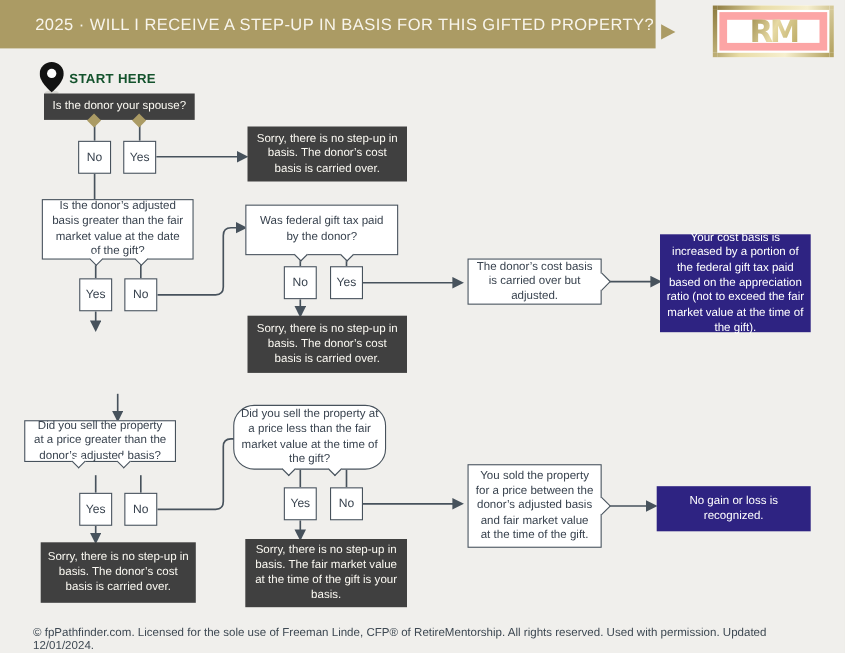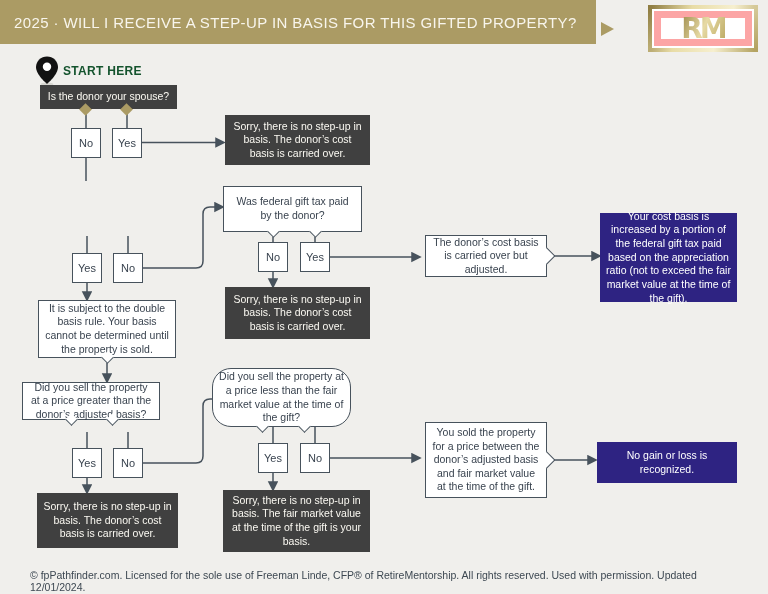--- a/index.html
+++ b/index.html
@@ -3,21 +3,21 @@
 <meta charset="utf-8">
 <style>
   * { margin:0; padding:0; box-sizing:border-box; }
   html,body { width:768px; height:594px; }
   body { font-family:"Liberation Sans", sans-serif; background:#e8e7e3; }
   .page { position:relative; width:768px; height:594px; background:#f0efec; overflow:hidden; }
 
   
   .title-band { position:absolute; left:0; top:7; width:596px; height:44px; background:#AB9B64;
     display:flex; align-items:center; }
-  .title-band h1 { font-size:15px; font-weight:400; letter-spacing:.4px; color:#f8f5ec; padding-left:14px; white-space:nowrap; }
+  .title-band h1 { font-size:15px; font-weight:400; letter-spacing:.4px; color:#f8f5ec; padding-left:32px; white-space:nowrap; }
   .band-arrow { position:absolute; left:601px; top:22px; width:0; height:0;
     border-top:7px solid transparent; border-bottom:7px solid transparent; border-left:13px solid #AB9B64; }
   .logo { position:absolute; left:648px; top:5px; width:110px; height:47px; background:#fff;
     border:4px solid; border-image:linear-gradient(115deg,#8f7d42,#e8dca6,#f6efcf,#b3a260) 1;
     display:flex; align-items:center; justify-content:center; }
   .logo-inner { position:absolute; inset:2px; border:7px solid #fca5a5; display:flex; align-items:center; justify-content:center; }
   .logo-rm { font-family:"DejaVu Sans", sans-serif; font-weight:800; font-size:28px; letter-spacing:-3px;
     background:linear-gradient(115deg,#9a8848,#e7daa4,#baa861); -webkit-background-clip:text; background-clip:text; color:transparent; }
 
   
@@ -132,20 +132,25 @@
     <span>Is the donor your spouse?</span>
     <div class="tab g" style="left:41px"></div>
     <div class="tab g" style="left:82px"></div>
   </div>
   <div class="yn q1-no">No</div>
   <div class="yn q1-yes">Yes</div>
   <div class="box gold res1">
     <span>Sorry, there is no step-up in basis. The donor’s cost basis is carried over.</span>
   </div>
 
+  <div class="box whitebox q2">
+    <span>Is the donor’s adjusted basis greater than the fair market value at the date of the gift?</span>
+    <div class="tab w" style="left:44px"></div>
+    <div class="tab w" style="left:85px"></div>
+  </div>
   <div class="yn q2-yes">Yes</div>
   <div class="yn q2-no">No</div>
 
   <div class="box whitebox q3">
     <span>Was federal gift tax paid by the donor?</span>
     <div class="tab w" style="left:45px"></div>
     <div class="tab w" style="left:87px"></div>
   </div>
   <div class="yn q3-no">No</div>
   <div class="yn q3-yes">Yes</div>
@@ -154,24 +159,20 @@
   </div>
 
   <div class="box purple purple1">
     <span>Your cost basis is increased by a portion of the federal gift tax paid based on the appreciation ratio (not to exceed the fair market value at the time of the gift).</span>
   </div>
   <div class="box whitebox boxA">
     <span>The donor’s cost basis is carried over but adjusted.</span>
     <div class="tip"></div>
   </div>
 
-  <div class="box whitebox subject">
-    <span>It is subject to the double basis rule. Your basis cannot be determined until the property is sold.</span>
-    <div class="tab w" style="left:64px"></div>
-  </div>
 
   <div class="box whitebox q4">
     <span>Did you sell the property at a price greater than the donor’s adjusted basis?</span>
     <div class="tab w" style="left:44px"></div>
     <div class="tab w" style="left:85px"></div>
   </div>
   <div class="yn q4-yes">Yes</div>
   <div class="yn q4-no">No</div>
   <div class="box gold res3">
     <span>Sorry, there is no step-up in basis. The donor’s cost basis is carried over.</span>

